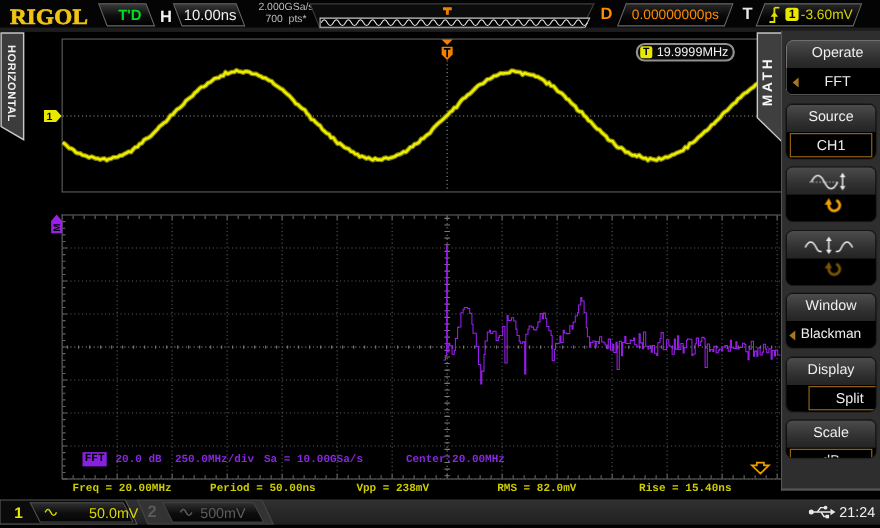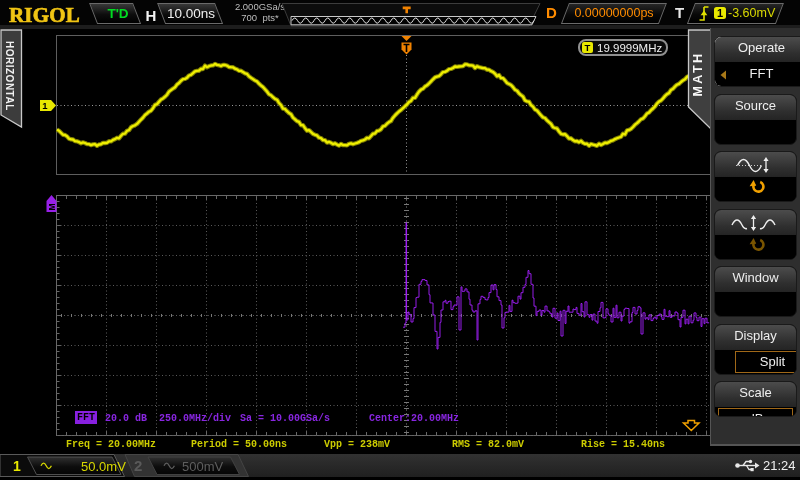--- a/index.html
+++ b/index.html
@@ -154,20 +154,25 @@
         <div style="position:absolute;left:0;top:4px;width:100%;text-align:center;color:#eee;font-size:13px;">FFT</div>
         <svg style="position:absolute;left:5px;top:8px;" width="7" height="10">
           <polygon points="6,0.5 6,9.5 0.5,5" fill="#a87818"></polygon>
         </svg>
       </div>
     </div>
 <div class="abs" style="left:714px;top:93.5px;width:83px;height:51px;border-radius:7px;background:#000;border:1px solid #1a1a1a;overflow:hidden;will-change:transform;">
       <div style="position:absolute;left:0;top:0;width:100%;height:25px;background:linear-gradient(#4c4c4c,#2f2f2f 65%,#242424);will-change:transform;">
         <div style="position:absolute;left:0;top:3px;width:100%;text-align:center;color:#eee;font-size:13px;">Source</div>
       </div>
+      <div style="position:absolute;left:0;top:25px;width:100%;height:26px;background:#000;will-change:transform;">
+        <div style="position:absolute;left:3px;top:1px;right:3px;height:22px;border:1px solid #a06818;background:#000;">
+          <div style="position:absolute;left:0;top:2px;width:100%;text-align:center;color:#eee;font-size:13px;">CH1</div>
+        </div>
+      </div>
     </div>
 <div class="abs" style="left:714px;top:151px;width:83px;height:51px;border-radius:7px;background:#000;border:1px solid #1a1a1a;overflow:hidden;will-change:transform;">
       <div style="position:absolute;left:0;top:0;width:100%;height:25px;background:linear-gradient(#4c4c4c,#2f2f2f 65%,#242424);will-change:transform;">
         <svg style="position:absolute;left:21px;top:4px;" width="40" height="18" viewBox="0 0 40 18">
           <line x1="0" y1="9.5" x2="27" y2="9.5" stroke="#ccc" stroke-width="1" stroke-dasharray="1 2"></line>
           <path d="M1.5 9.5 q6 -12 12 0 q6 12 12 0" fill="none" stroke="#eee" stroke-width="1.4"></path>
           <path d="M30 5 v8" stroke="#eee" stroke-width="1.3" fill="none"></path>
           <path d="M30 1 l-2.6 4 h5.2 z M30 17 l-2.6 -4 h5.2 z" fill="#eee"></path>
         </svg>
       </div>
@@ -190,20 +195,26 @@
         <svg style="position:absolute;left:34px;top:2px;" width="16" height="16" viewBox="0 0 16 16">
           <path d="M11.2 3.0 A5 5 0 1 1 5.6 4.4" fill="none" stroke="#7a5500" stroke-width="2.6"></path>
           <polygon points="7.2,6.8 0.6,7.2 4.6,1.0" fill="#7a5500"></polygon>
         </svg>
       </div>
     </div>
 <div class="abs" style="left:714px;top:266px;width:83px;height:51px;border-radius:7px;background:#000;border:1px solid #1a1a1a;overflow:hidden;will-change:transform;">
       <div style="position:absolute;left:0;top:0;width:100%;height:25px;background:linear-gradient(#4c4c4c,#2f2f2f 65%,#242424);will-change:transform;">
         <div style="position:absolute;left:0;top:3px;width:100%;text-align:center;color:#eee;font-size:13px;">Window</div>
       </div>
+      <div style="position:absolute;left:0;top:25px;width:100%;height:26px;background:#000;will-change:transform;">
+        <div style="position:absolute;left:0;top:4px;width:100%;text-align:center;color:#eee;font-size:12.5px;">Blackman</div>
+        <svg style="position:absolute;left:2px;top:8px;" width="7" height="10">
+          <polygon points="6,0.5 6,9.5 0.5,5" fill="#a87818"></polygon>
+        </svg>
+      </div>
     </div>
 <div class="abs" style="left:714px;top:323.5px;width:83px;height:51px;border-radius:7px;background:#000;border:1px solid #1a1a1a;overflow:hidden;will-change:transform;">
       <div style="position:absolute;left:0;top:0;width:100%;height:25px;background:linear-gradient(#4c4c4c,#2f2f2f 65%,#242424);will-change:transform;">
         <div style="position:absolute;left:0;top:3px;width:100%;text-align:center;color:#eee;font-size:13px;">Display</div>
       </div>
       <div style="position:absolute;left:0;top:25px;width:100%;height:26px;background:#000;will-change:transform;margin-left:17px;">
         <div style="position:absolute;left:3px;top:1px;right:3px;height:22px;border:1px solid #a06818;background:#000;">
           <div style="position:absolute;left:0;top:2px;width:100%;text-align:center;color:#eee;font-size:13px;">Split</div>
         </div>
       </div>

